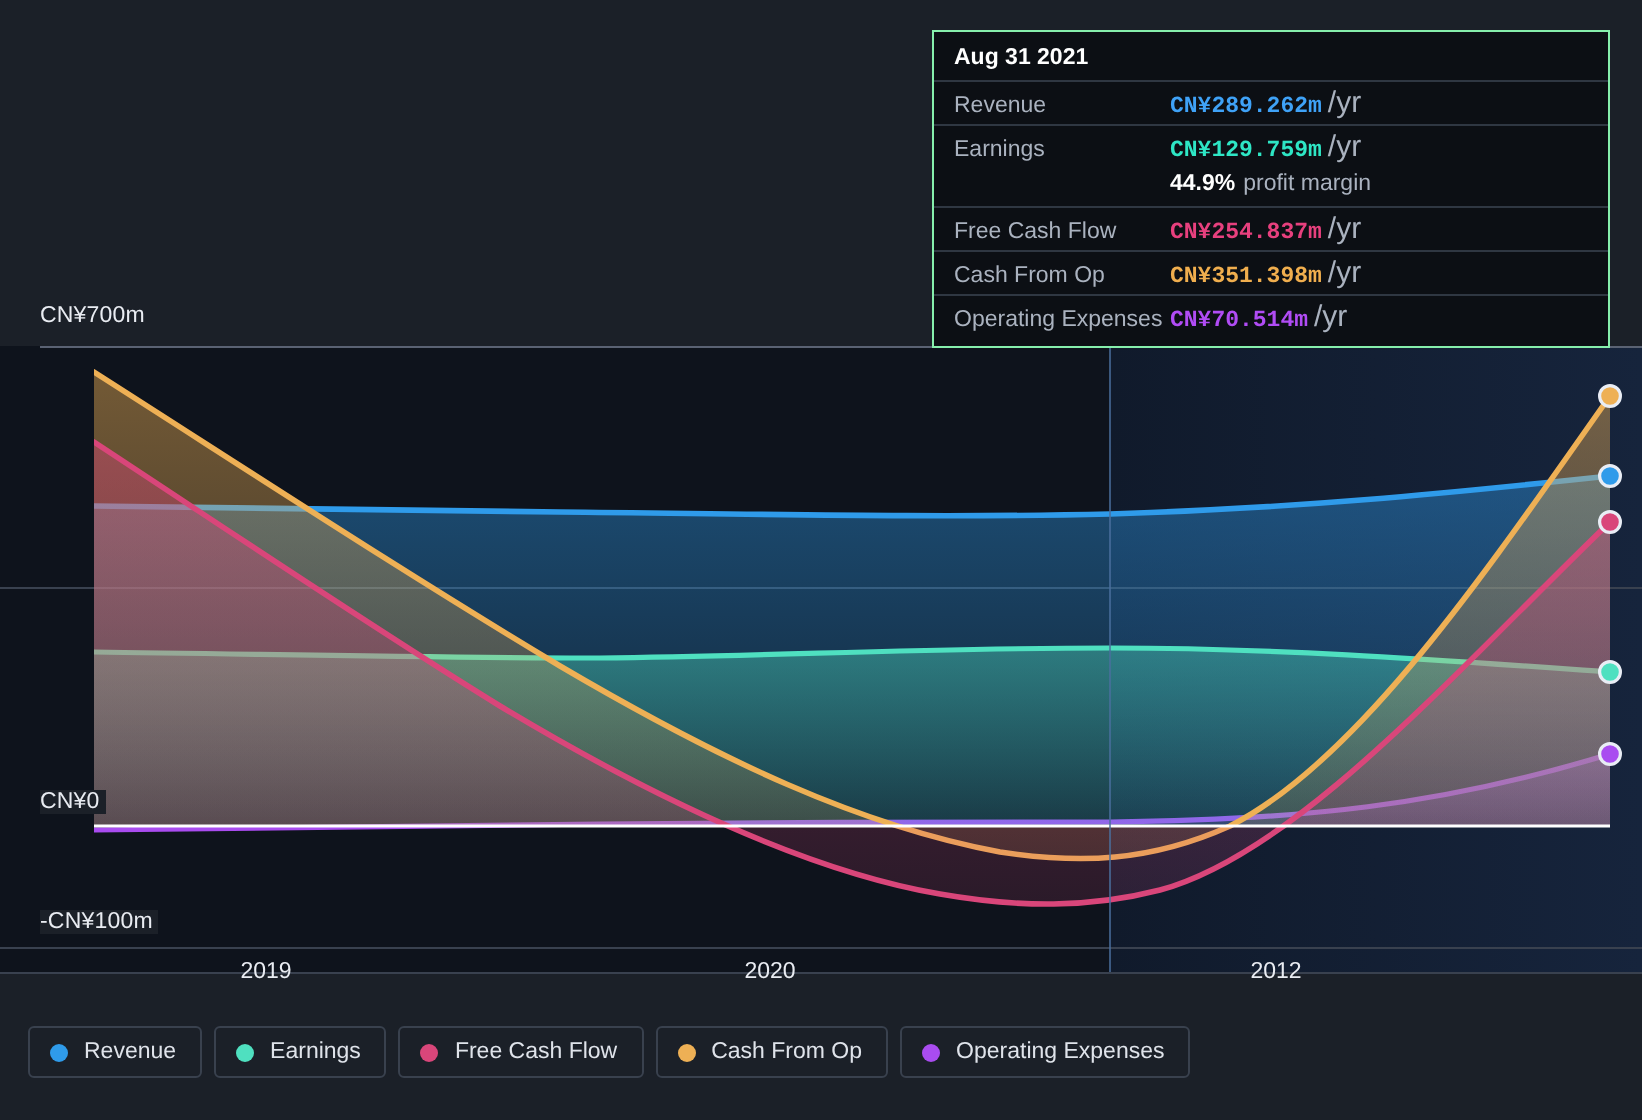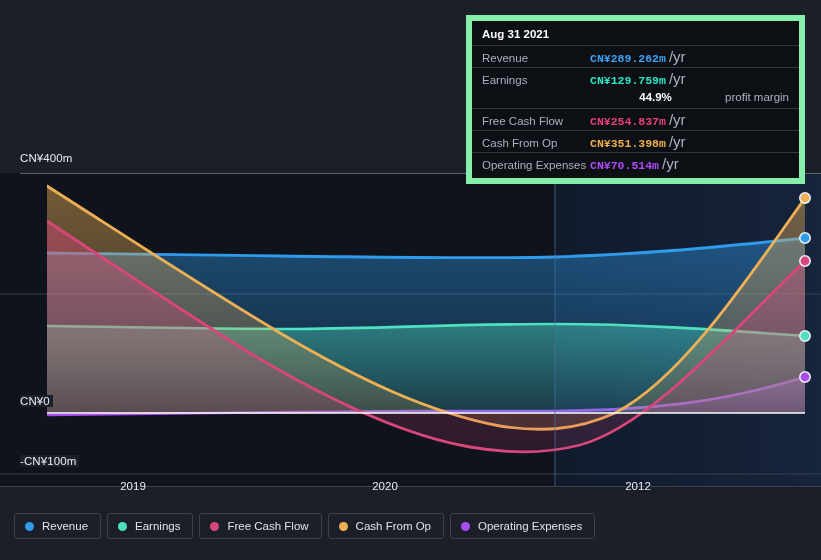--- a/index.html
+++ b/index.html
@@ -56,39 +56,39 @@
   #x-label-2020 { left: 385px; text-align: right; }
   #x-label-2021 { left: 638px; }
 
   
   #tooltip {
     position: absolute;
     left: 466px;
     top: 15px;
     width: 339px;
     background: #0c0f14;
-    border: 6px solid #86efac;
+    border: 1px solid #86efac;
     box-sizing: border-box;
     padding: 6px 0 4px 0;
     z-index: 20;
   }
   #tooltip-date {
     font-size: 11.5px;
     font-weight: bold;
     color: #ffffff;
     padding: 1px 10px 5px 10px;
   }
   .tt-row {
     display: flex;
     align-items: baseline;
     border-top: 1px solid #2f3742;
     padding: 2px 10px 2px 10px;
     min-height: 15px;
   }
-  .tt-row.noline { border-top: none; justify-content: space-between; }
+  .tt-row.noline { border-top: none; }
   .tt-label {
     width: 108px;
     flex: none;
     font-size: 11.5px;
     color: #aab2bf;
     white-space: nowrap;
   }
   .tt-value {
     font-size: 11.5px;
     font-weight: bold;
@@ -227,21 +227,21 @@
     <g>
       <circle cx="805" cy="25" r="5.2" fill="#eeb055" stroke="#e9edf5" stroke-width="1.6"></circle>
       <circle cx="805" cy="65" r="5.2" fill="#2f9bea" stroke="#e9edf5" stroke-width="1.6"></circle>
       <circle cx="805" cy="88" r="5.2" fill="#d9467a" stroke="#e9edf5" stroke-width="1.6"></circle>
       <circle cx="805" cy="163" r="5.2" fill="#4fe0c0" stroke="#e9edf5" stroke-width="1.6"></circle>
       <circle cx="805" cy="204" r="5.2" fill="#a94cf0" stroke="#e9edf5" stroke-width="1.6"></circle>
     </g>
   </svg>
 </div>
 
-<div class="y-axis-label" id="y-label-400">CN¥400m</div>
+<div class="y-axis-label" id="y-label-400">CN¥700m</div>
 <div class="y-axis-label" id="y-label-0">CN¥0</div>
 <div class="y-axis-label" id="y-label-neg100">-CN¥100m</div>
 
 <div class="x-axis-label" id="x-label-2019">2019</div>
 <div class="x-axis-label" id="x-label-2020">2020</div>
 <div class="x-axis-label" id="x-label-2021">2012</div>
 
 <div id="tooltip">
   <div id="tooltip-date">Aug 31 2021</div>
 

